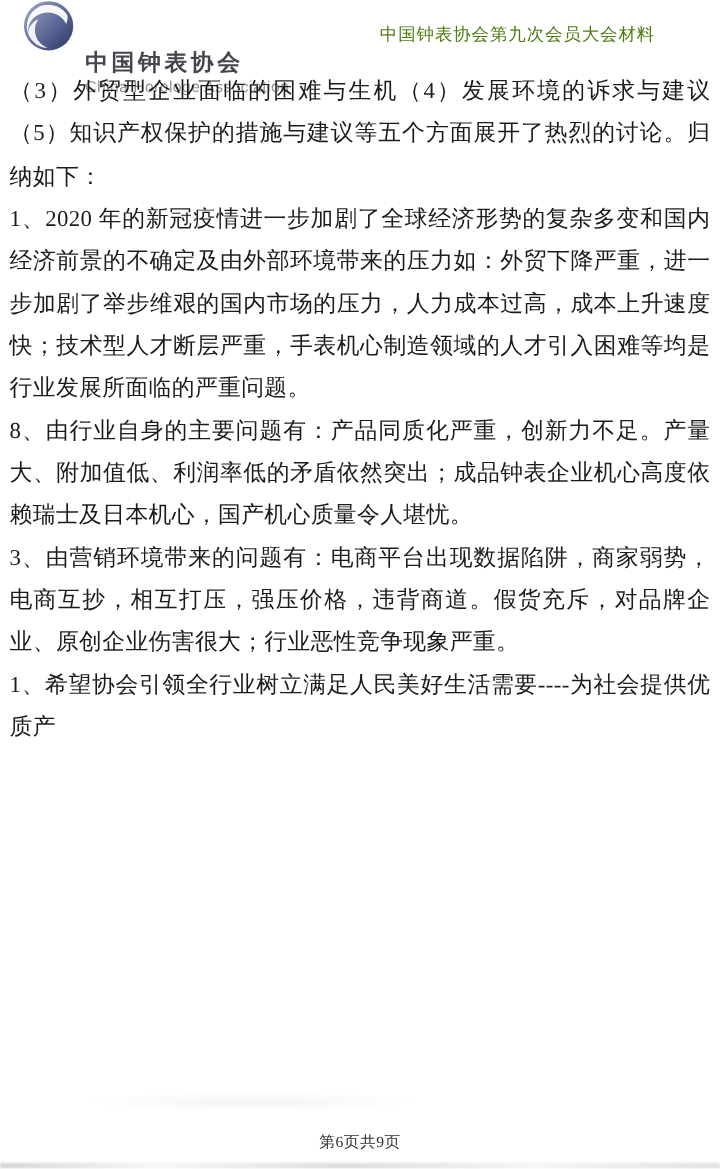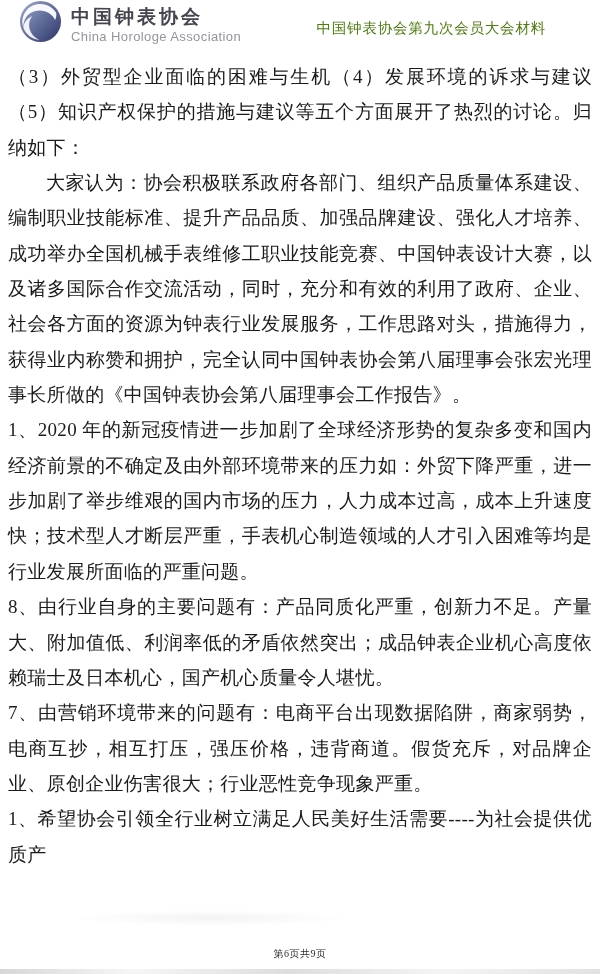--- a/index.html
+++ b/index.html
@@ -32,20 +32,21 @@
   }
   .logo-sphere {
     width: 43px;
     height: 43px;
     flex: 0 0 auto;
   }
   .logo-names {
     padding-top: 7px;
     margin-left: 9px;
     font-family: "Liberation Sans", "DejaVu Sans", sans-serif;
+    margin-top: 36px;
   }
   .logo-zh {
     font-weight: 700;
     font-size: 19px;
     letter-spacing: 3px;
     color: #45454f;
     line-height: 20px;
     white-space: nowrap;
   }
   .logo-en {
@@ -81,21 +82,21 @@
   .para { margin: 0; padding: 0; }
   .para.indent { text-indent: 2em; }
 
   
   .footer {
     position: absolute;
     left: 0;
     bottom: 13px;
     width: 100%;
     text-align: center;
-    font-size: 10px;
+    font-size: 13px;
     color: #2e2e2e;
     letter-spacing: 0.5px;
   }
 
   
   .scan-smudge {
     position: absolute;
     left: 70px;
     bottom: 48px;
     width: 280px;
@@ -143,24 +144,23 @@
         <div class="logo-zh">中国钟表协会</div>
         <div class="logo-en">China Horologe Association</div>
       </span>
     </div>
 
     <div class="doc-title">中国钟表协会第九次会员大会材料</div>
   </div>
 
   <div class="document-body">
       <p class="para">（3）外贸型企业面临的困难与生机（4）发展环境的诉求与建议（5）知识产权保护的措施与建议等五个方面展开了热烈的讨论。归纳如下：</p>
-      <p class="para indent">大家认为：协会积极联系政府各部门、组织产品质量体系建设、编制职业技能标准、提升产品品质、加强品牌建设、强化人才培养、成功举办全国机械手表维修工职业技能竞赛、中国钟表设计大赛，以及诸多国际合作交流活动，同时，充分和有效的利用了政府、企业、社会各方面的资源为钟表行业发展服务，工作思路对头，措施得力，获得业内称赞和拥护，完全认同中国钟表协会第八届理事会张宏光理事长所做的《中国钟表协会第八届理事会工作报告》。</p>
       <p class="para">1、2020 年的新冠疫情进一步加剧了全球经济形势的复杂多变和国内经济前景的不确定及由外部环境带来的压力如：外贸下降严重，进一步加剧了举步维艰的国内市场的压力，人力成本过高，成本上升速度快；技术型人才断层严重，手表机心制造领域的人才引入困难等均是行业发展所面临的严重问题。</p>
       <p class="para">8、由行业自身的主要问题有：产品同质化严重，创新力不足。产量大、附加值低、利润率低的矛盾依然突出；成品钟表企业机心高度依赖瑞士及日本机心，国产机心质量令人堪忧。</p>
-      <p class="para">7、由营销环境带来的问题有：电商平台出现数据陷阱，商家弱势，电商互抄，相互打压，强压价格，违背商道。假货充斥，对品牌企业、原创企业伤害很大；行业恶性竞争现象严重。</p>
+      <p class="para">3、由营销环境带来的问题有：电商平台出现数据陷阱，商家弱势，电商互抄，相互打压，强压价格，违背商道。假货充斥，对品牌企业、原创企业伤害很大；行业恶性竞争现象严重。</p>
       <p class="para">1、希望协会引领全行业树立满足人民美好生活需要----为社会提供优质产</p>
     </div>
 
   <div class="scan-smudge"></div>
   <div class="scan-edge"></div>
 
   <div class="footer">
     <span>第6页共9页</span>
   </div>
 

